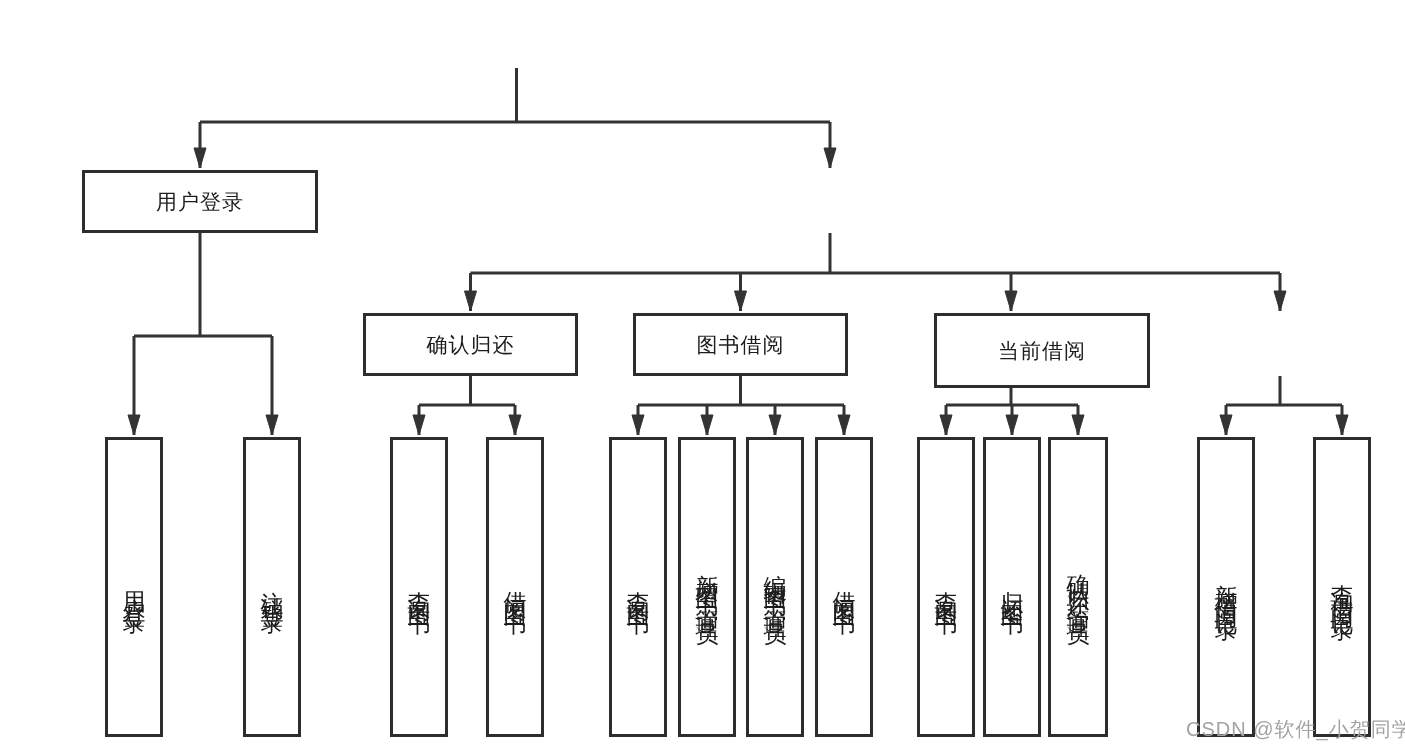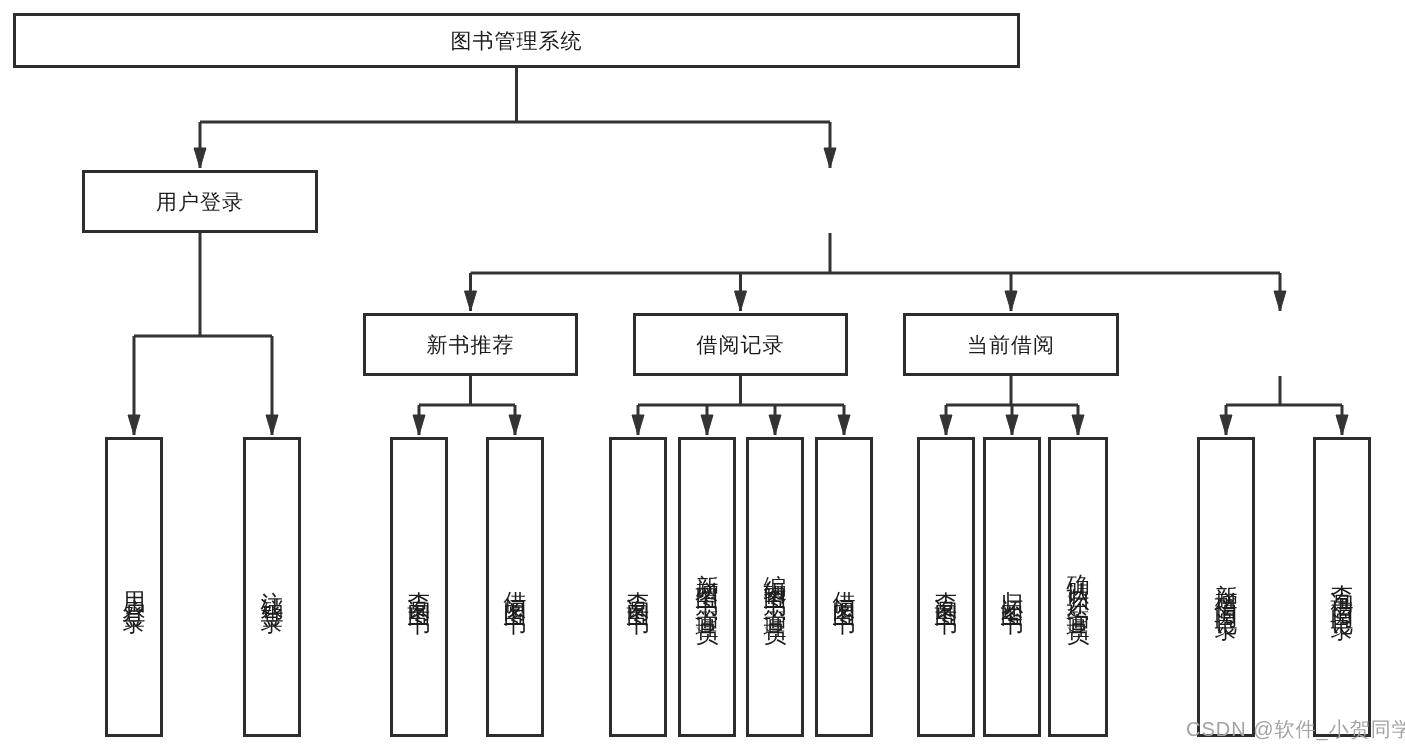--- a/index.html
+++ b/index.html
@@ -76,35 +76,32 @@
       <line x1="1012" y1="405" x2="1012" y2="435" marker-end="url(#arrow)"></line>
       <line x1="1078" y1="405" x2="1078" y2="435" marker-end="url(#arrow)"></line>
 
       <path d="M1280,376 V405"></path>
       <path d="M1226,405 H1342"></path>
       <line x1="1226" y1="405" x2="1226" y2="435" marker-end="url(#arrow)"></line>
       <line x1="1342" y1="405" x2="1342" y2="435" marker-end="url(#arrow)"></line>
     </g>
   </svg>
 
-  <div class="hbox" style="left:13px;top:13px;width:1007px;height:55px">
-    <span>图书管理系统</span>
-  </div>
 
   <div class="hbox" style="left:82px;top:170px;width:236px;height:63px">
     <span>用户登录</span>
   </div>
 
   <div class="hbox" style="left:363px;top:313px;width:215px;height:63px">
-    <span>新书推荐</span>
+    <span>确认归还</span>
   </div>
   <div class="hbox" style="left:633px;top:313px;width:215px;height:63px">
-    <span>借阅记录</span>
+    <span>图书借阅</span>
   </div>
-  <div class="hbox" style="left:903px;top:313px;width:216px;height:63px">
+  <div class="hbox" style="left:934px;top:313px;width:216px;height:75px">
     <span>当前借阅</span>
   </div>
 
   <div class="vbox" style="left:105px;top:437px;width:58px;height:300px">
     <span>用户登录</span>
   </div>
   <div class="vbox" style="left:243px;top:437px;width:58px;height:300px">
     <span>注销登录</span>
   </div>
 

